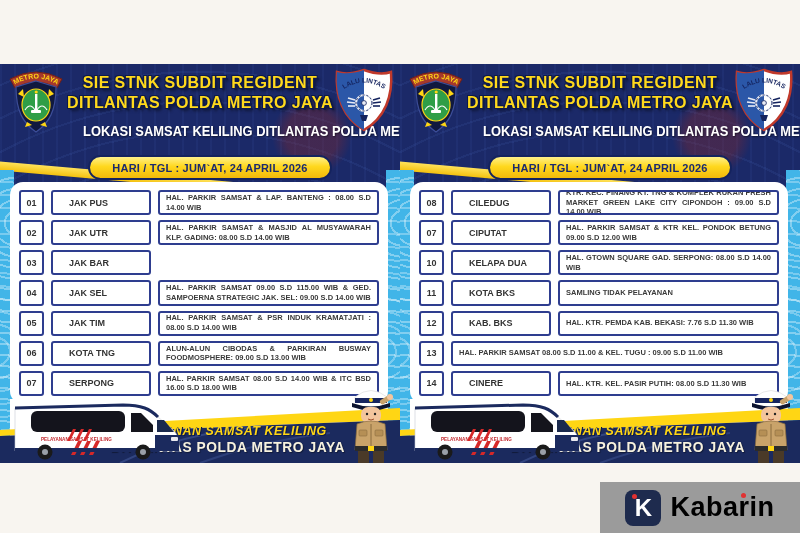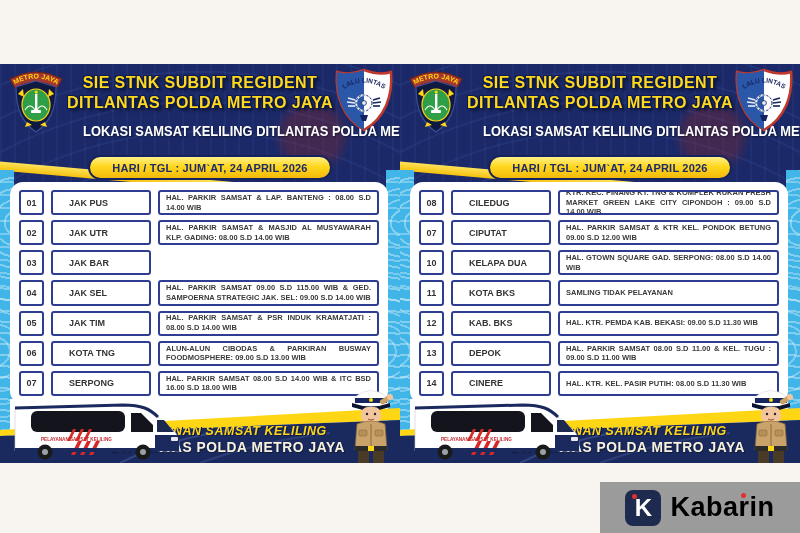--- a/index.html
+++ b/index.html
@@ -314,26 +314,25 @@
 
       <div class="loc-row">
         <div class="cell num">11</div>
         <div class="cell name">KOTA BKS</div>
         <div class="cell desc">SAMLING TIDAK PELAYANAN</div>
       </div>
 
       <div class="loc-row">
         <div class="cell num">12</div>
         <div class="cell name">KAB. BKS</div>
-        <div class="cell desc">HAL. KTR. PEMDA KAB. BEKASI: 09.00 S.D 11.30 WIB</div>
+        <div class="cell desc">HAL. KTR. PEMDA KAB. BEKASI: 7.76 S.D 11.30 WIB</div>
       </div>
 
       <div class="loc-row">
         <div class="cell num">13</div>
-        <div class="cell name">DEPOK</div>
         <div class="cell desc">HAL. PARKIR SAMSAT 08.00 S.D 11.00 &amp; KEL. TUGU : 09.00 S.D 11.00 WIB</div>
       </div>
 
       <div class="loc-row">
         <div class="cell num">14</div>
         <div class="cell name">CINERE</div>
         <div class="cell desc">HAL. KTR. KEL. PASIR PUTIH: 08.00 S.D 11.30 WIB</div>
       </div>
     </div>
 

